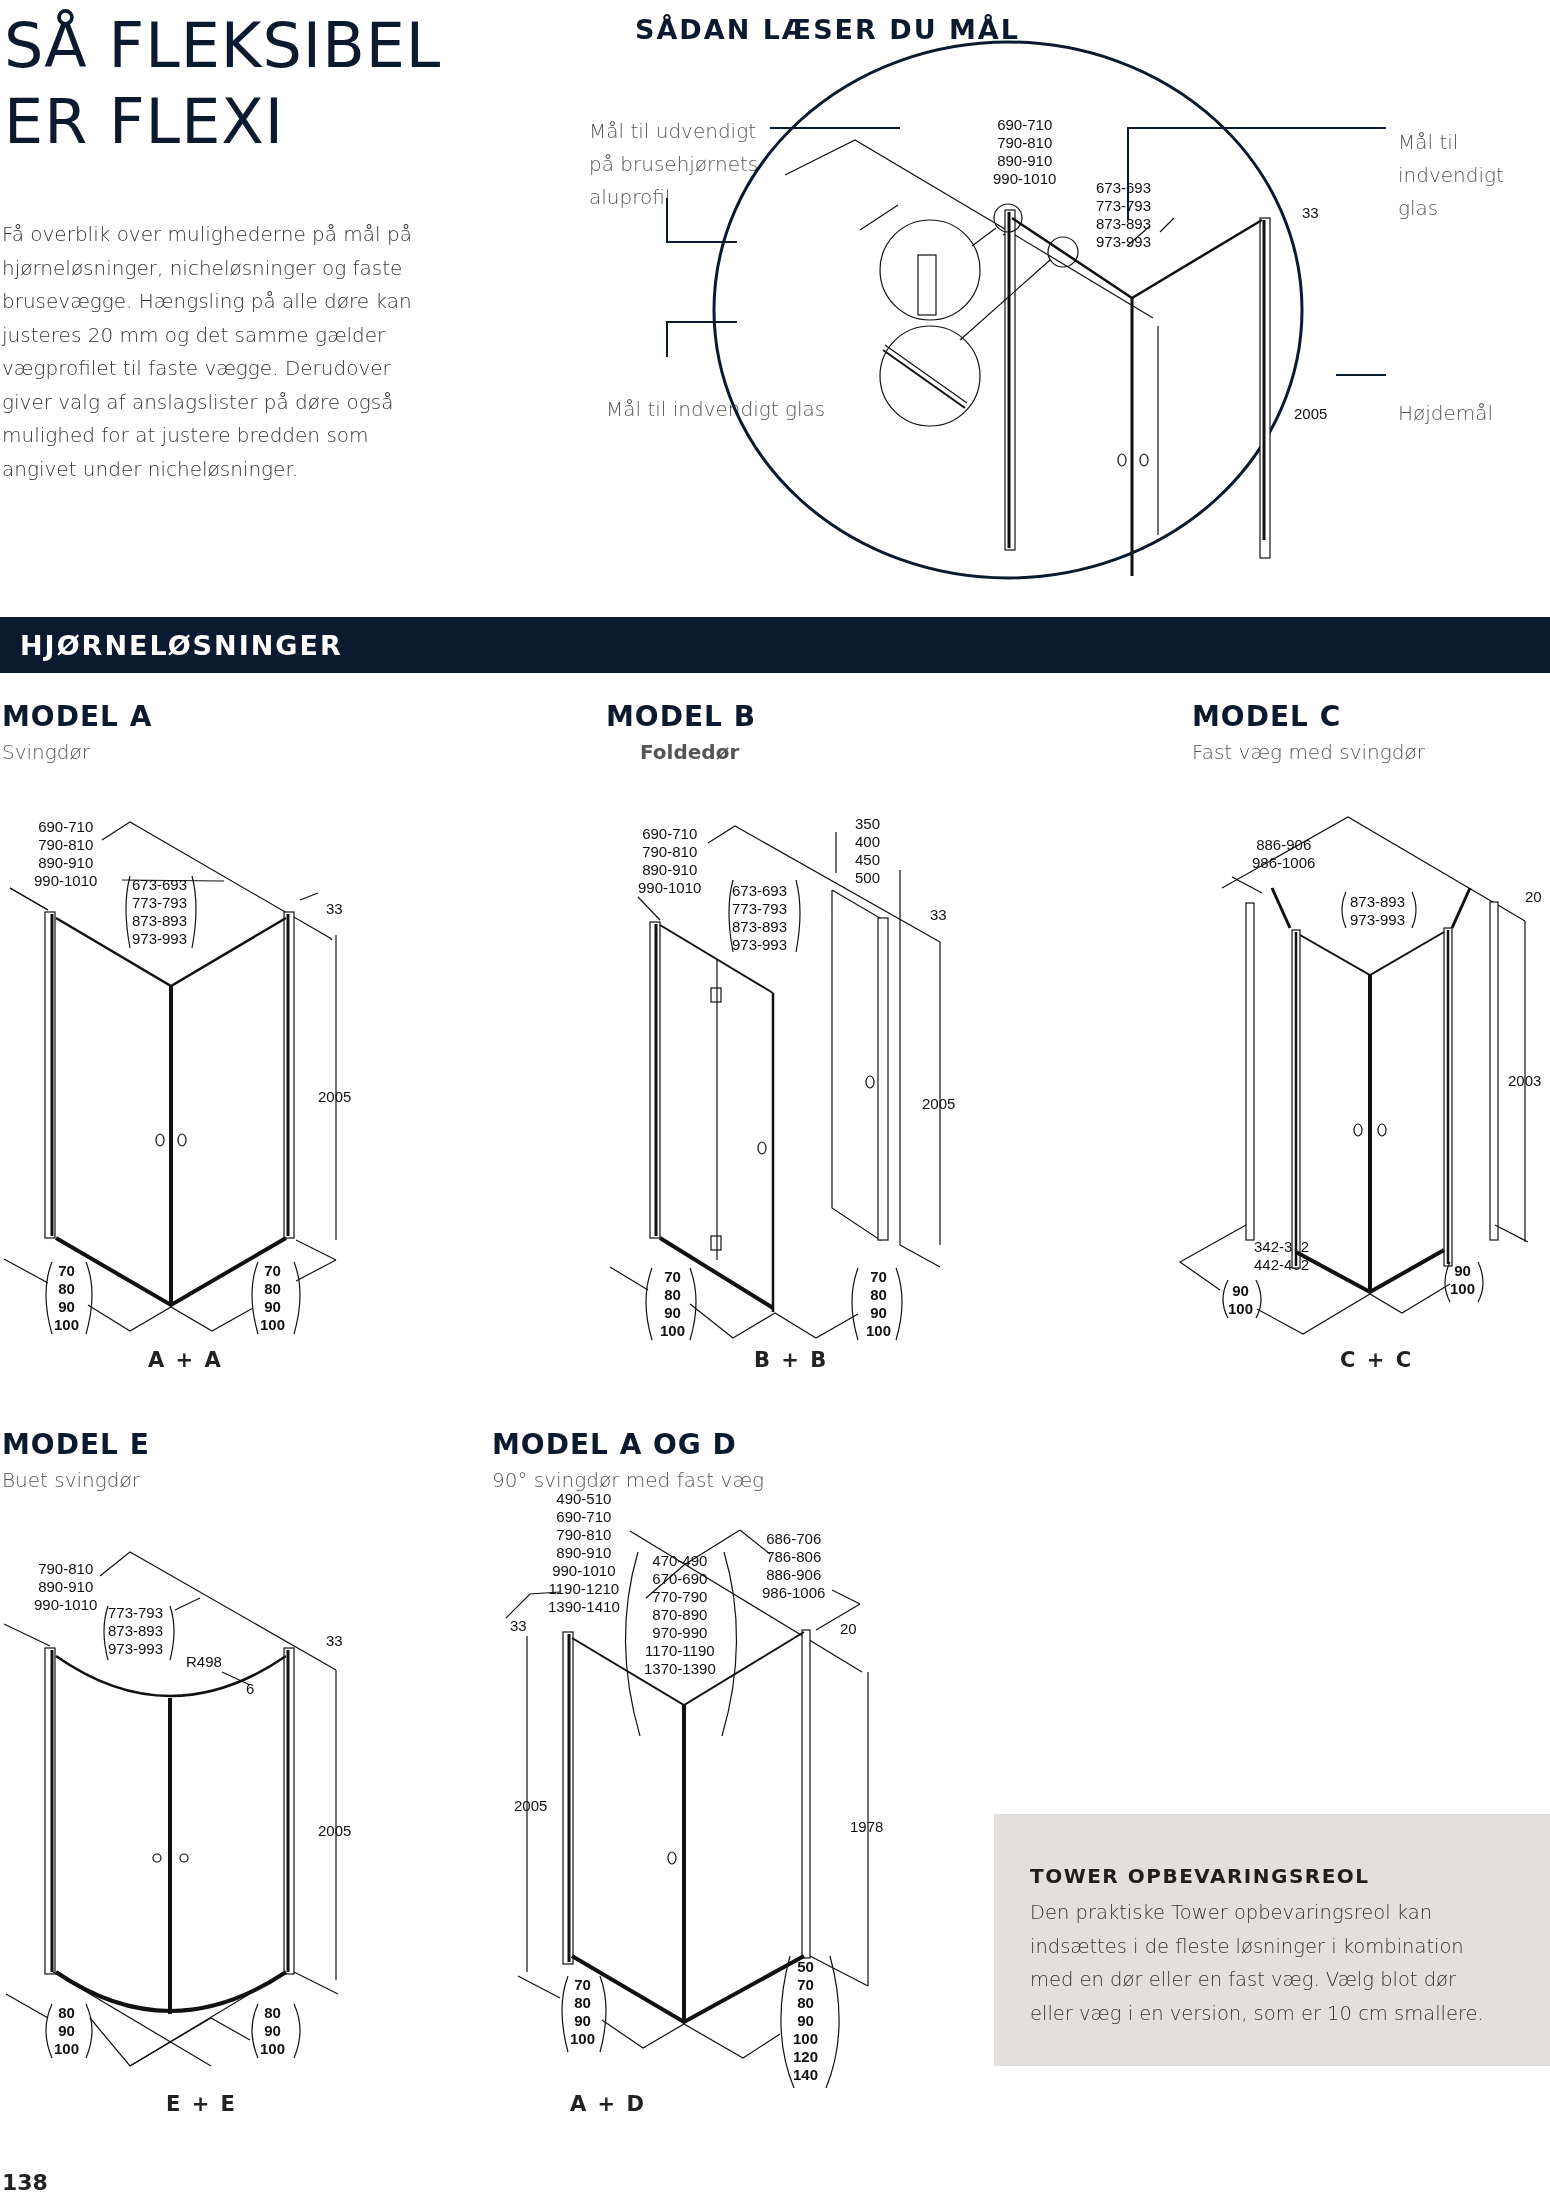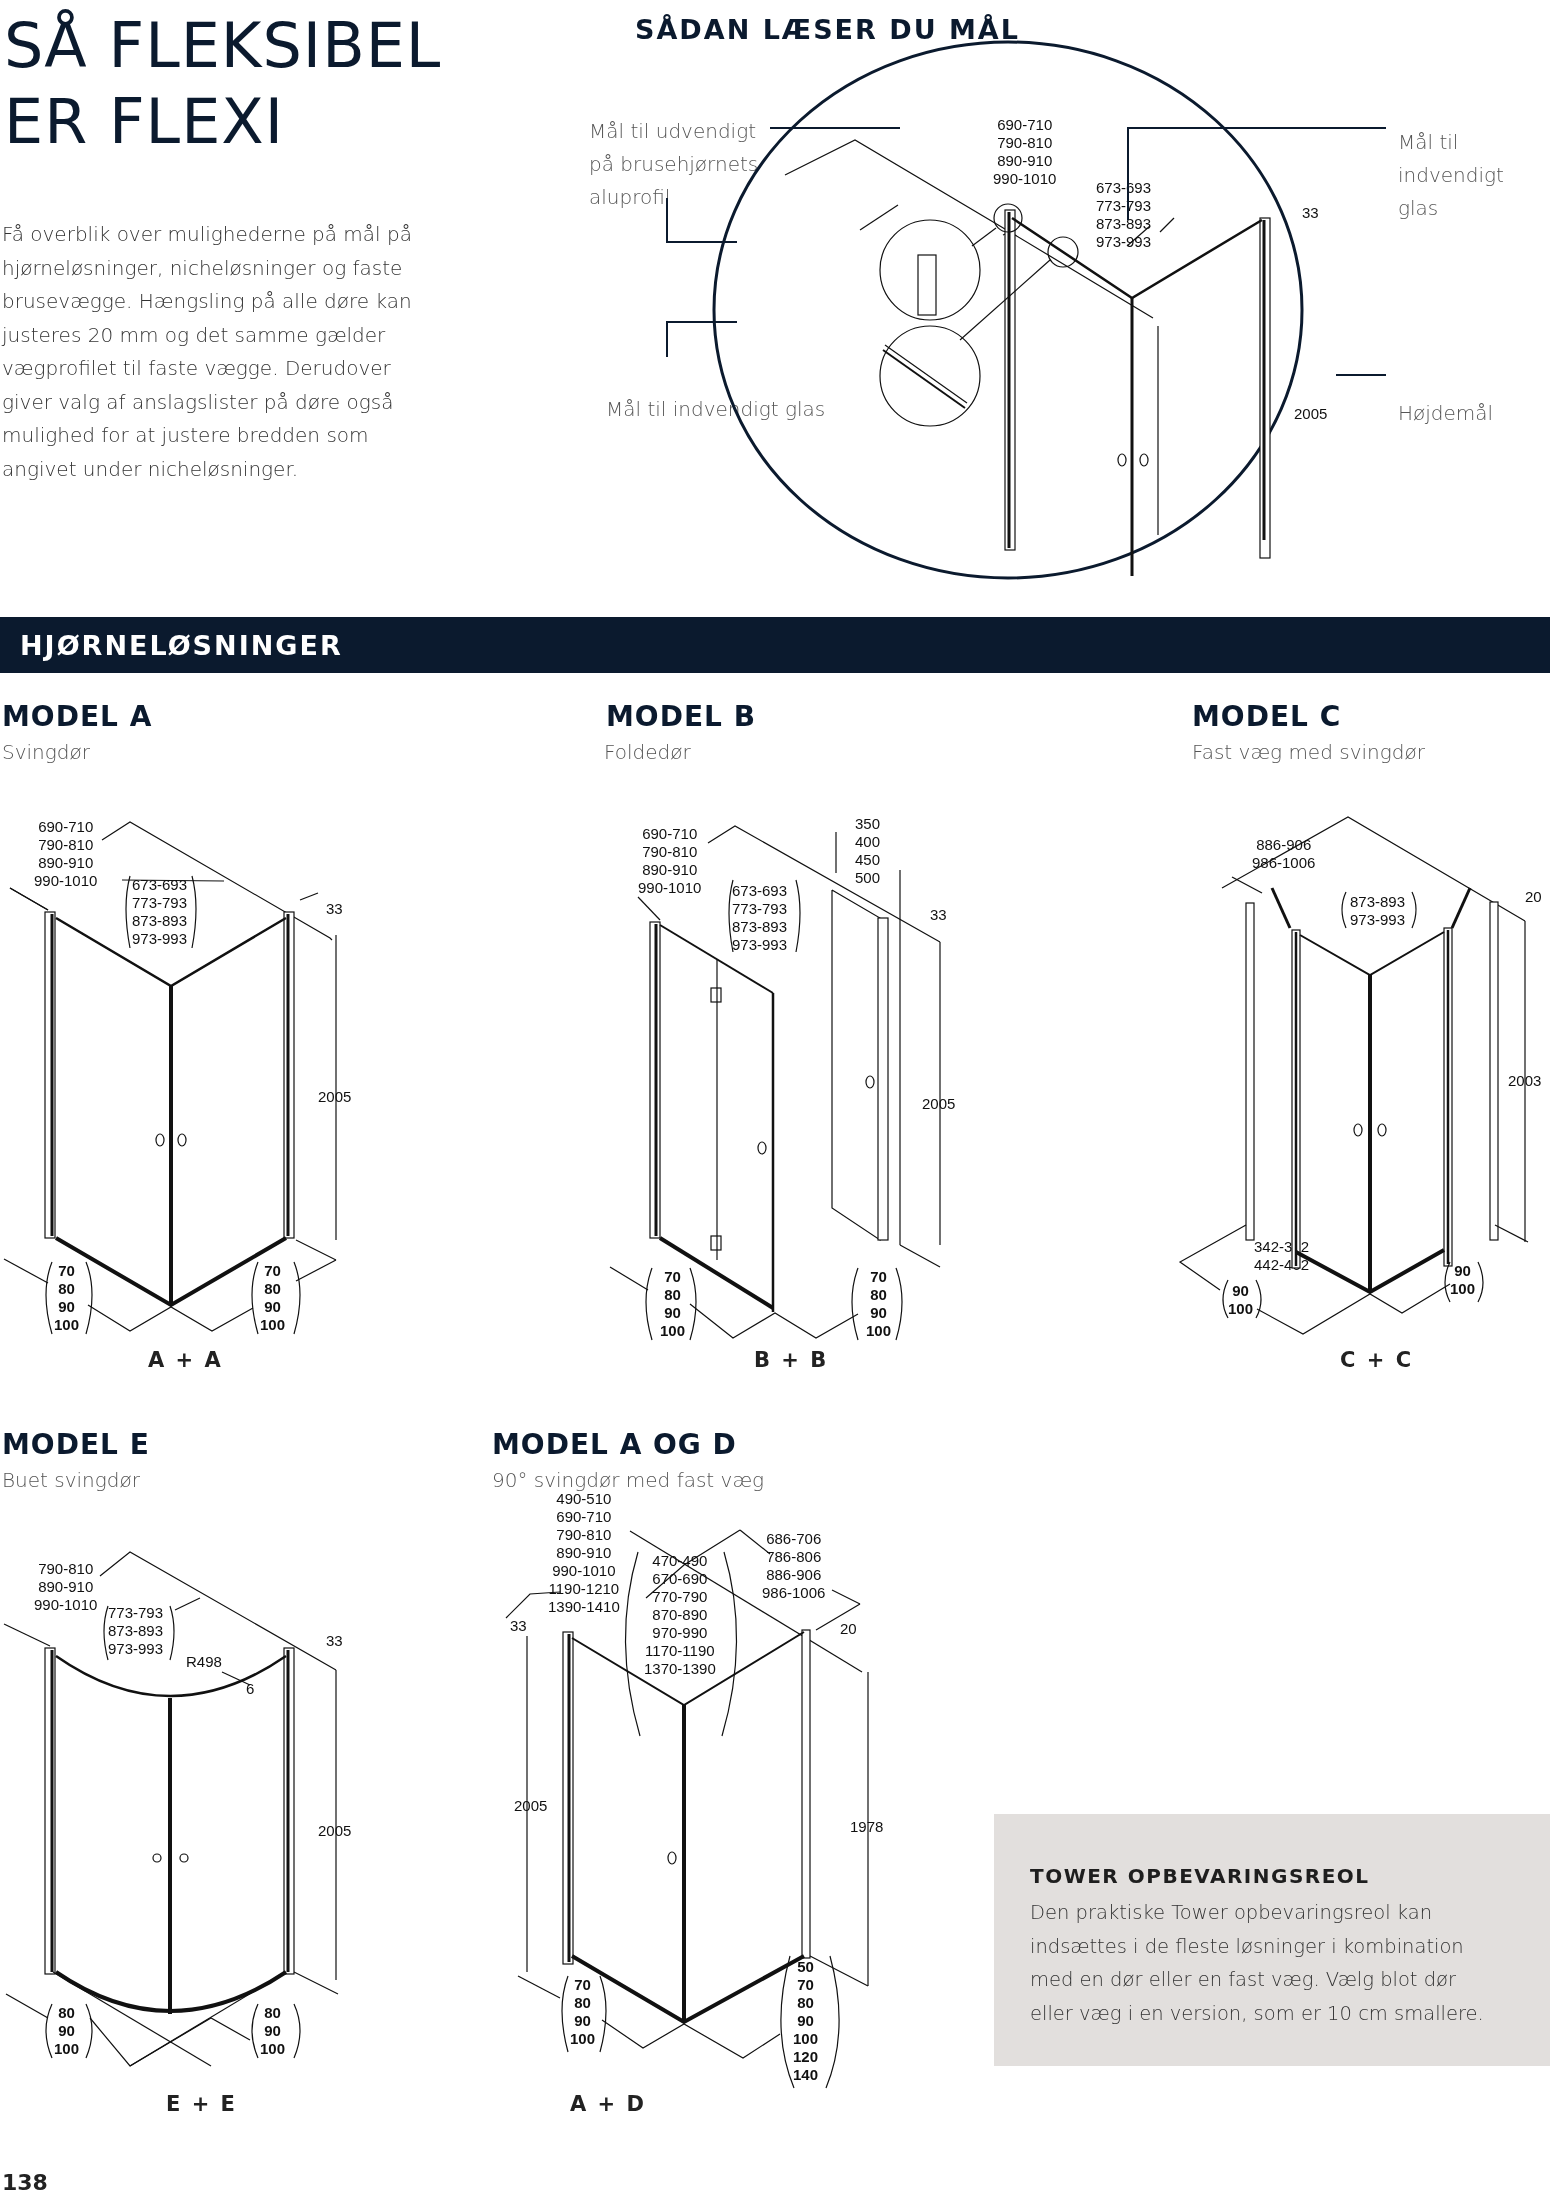--- a/index.html
+++ b/index.html
@@ -75,21 +75,21 @@
 <div class="abs dim" style="left:1302px; top:204px;">33</div>
 <div class="abs dim" style="left:1294px; top:405px;">2005</div>
 
 <div class="abs section-bar">
   <span>HJØRNELØSNINGER</span>
 </div>
 
 <div class="abs model-title" style="left:2px; top:700px;">MODEL A</div>
 <div class="abs model-sub" style="left:2px; top:740px;">Svingdør</div>
 <div class="abs model-title" style="left:606px; top:700px;">MODEL B</div>
-<div class="abs model-sub" style="left:604px; top:740px;">Foldedør</div>
+<div class="abs model-sub" style="left:640px; top:740px;font-weight:bold;">Foldedør</div>
 <div class="abs model-title" style="left:1192px; top:700px;">MODEL C</div>
 <div class="abs model-sub" style="left:1192px; top:740px;">Fast væg med svingdør</div>
 <div class="abs model-title" style="left:2px; top:1428px;">MODEL E</div>
 <div class="abs model-sub" style="left:2px; top:1468px;">Buet svingdør</div>
 <div class="abs model-title" style="left:492px; top:1428px;">MODEL A OG D</div>
 <div class="abs model-sub" style="left:492px; top:1468px;">90° svingdør med fast væg</div>
 
 <div class="abs dim dimstack" style="left:34px; top:818px;">
   <div>690-710</div>
   <div>790-810</div>

